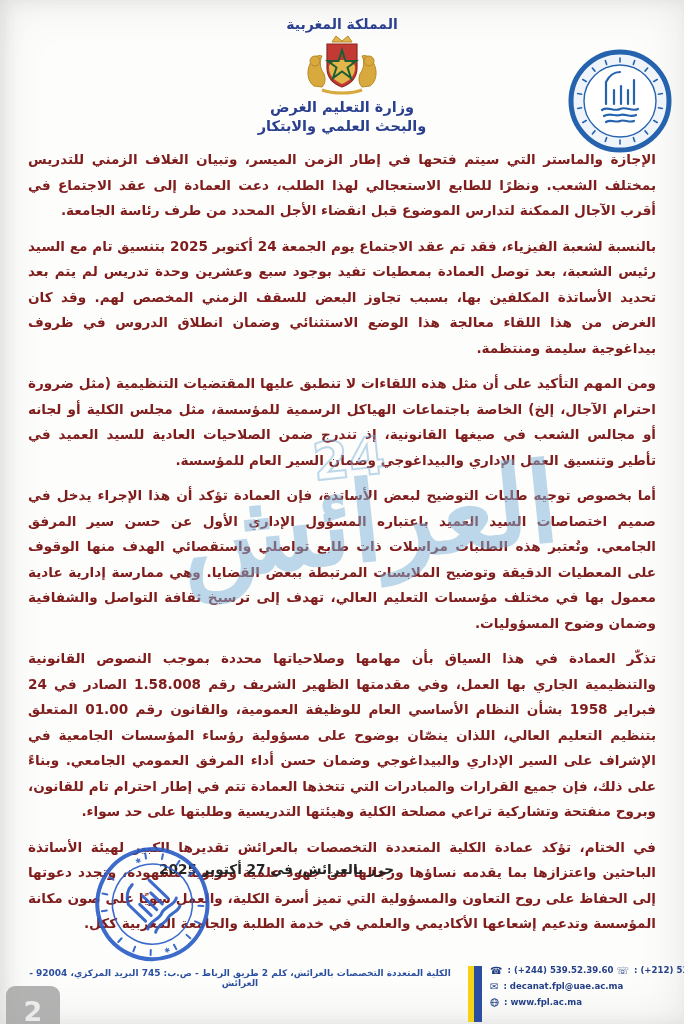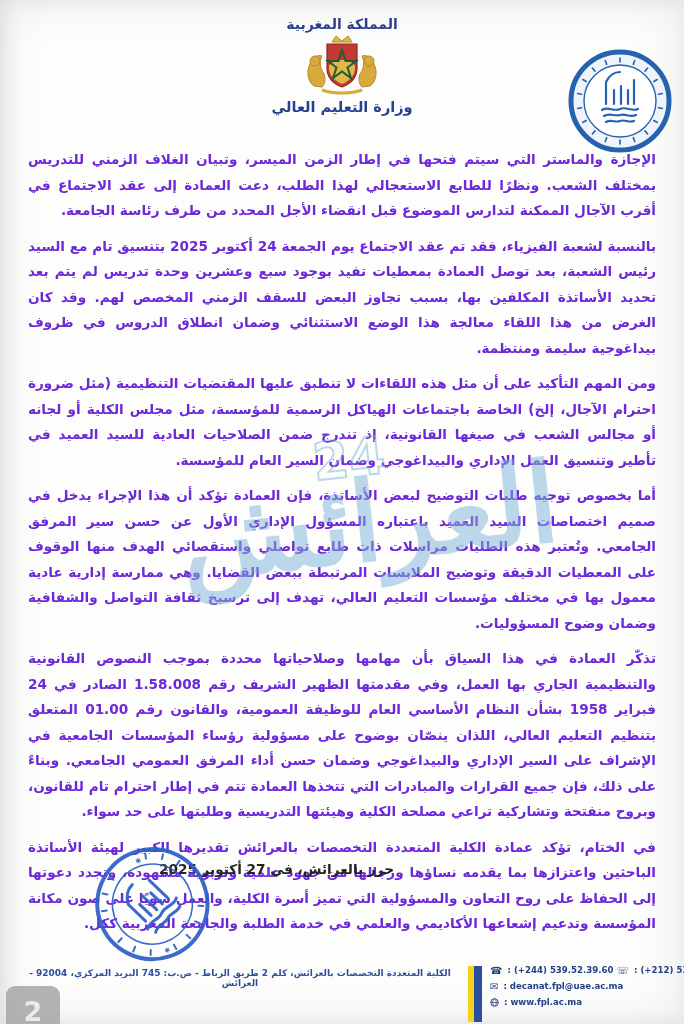--- a/index.html
+++ b/index.html
@@ -22,21 +22,21 @@
   .ministry{font-size:14.5px;font-weight:bold;line-height:19px;margin-top:2px;}
   .uni-logo{position:absolute;top:42px;left:38px;width:136px;text-align:center;}
   .uni-name-ar{font-size:10.5px;font-weight:bold;color:#1f3e8c;margin-top:2px;}
   .uni-name-tif{font-size:7.5px;color:#2a86c8;letter-spacing:1px;margin-top:1px;}
   .uni-name-fr{font-size:7.5px;font-weight:bold;color:#1f3e8c;margin-top:1px;}
   .fac-seal{position:absolute;top:46px;left:568px;}
   
   .doc-body{
     position:absolute;top:147px;right:28px;left:28px;
     direction:rtl;text-align:justify;
-    color:#6d28d9;font-size:13.6px;font-weight:600;line-height:25.5px;
+    color:#7f1d1d;font-size:13.6px;font-weight:600;line-height:25.5px;
   }
   .doc-body p{margin:0 0 10px 0;}
   .dateline{
     position:absolute;top:861px;right:290px;direction:rtl;
     color:#242424;font-size:13.6px;font-weight:600;
   }
   
   .watermark{
     position:absolute;top:420px;left:140px;width:400px;height:220px;
     pointer-events:none;transform:rotate(-6deg);opacity:.5;color:#7fb3da;
@@ -82,21 +82,22 @@
       <path d="M38 8 L42 2 L48 7 L54 2 L58 8 Z" fill="#e3b64a" stroke="#b9882a" stroke-width="1"></path>
 
       <path d="M33 10 L63 10 L63 34 C63 44 56 50 48 53 C40 50 33 44 33 34 Z" fill="#c23a33" stroke="#8e2720" stroke-width="1.2"></path>
       <path d="M35 32 C40 24 56 24 61 32 L61 34 C61 42 55 47 48 50 C41 47 35 42 35 34 Z" fill="#e3b64a"></path>
       <path d="M48 16 L51.5 27 L62 27 L53.5 33.5 L57 44 L48 37.5 L39 44 L42.5 33.5 L34 27 L44.5 27 Z" fill="none" stroke="#1c5e33" stroke-width="2"></path>
 
       <path d="M28 56 C38 60 58 60 68 56" fill="none" stroke="#d8a93c" stroke-width="3"></path>
     </svg>
 
     <div class="ministry">
-      <div>وزارة التعليم العالي</div>
+      <div>وزارة التعليم الغرض</div>
+      <div>والبحث العلمي والابتكار</div>
     </div>
   </div>
 
 
   <div class="fac-seal">
     <svg width="104" height="110" viewBox="0 0 104 110">
       <circle cx="52" cy="55" r="49" fill="#eef4fa" stroke="#2563ae" stroke-width="5"></circle>
       <circle cx="52" cy="55" r="36" fill="#ffffff" stroke="#2563ae" stroke-width="1.4"></circle>
 
       <g stroke="#2563ae" stroke-width="1.6" stroke-linecap="round">

